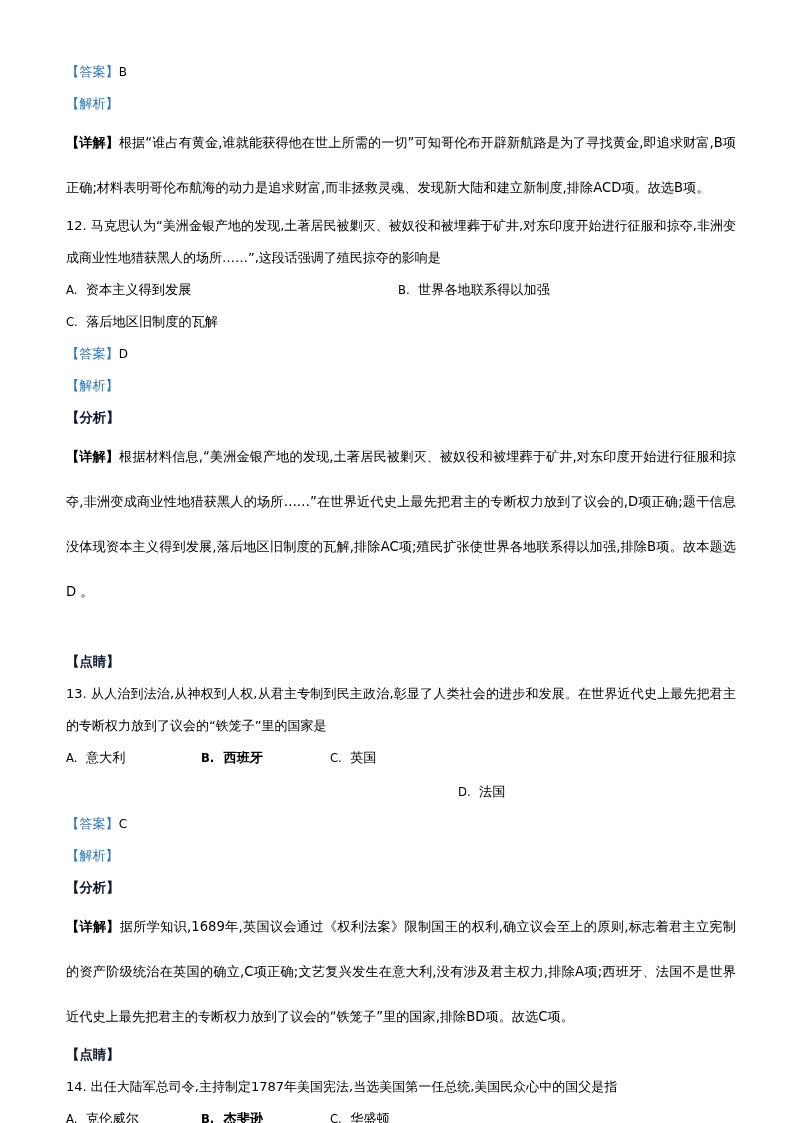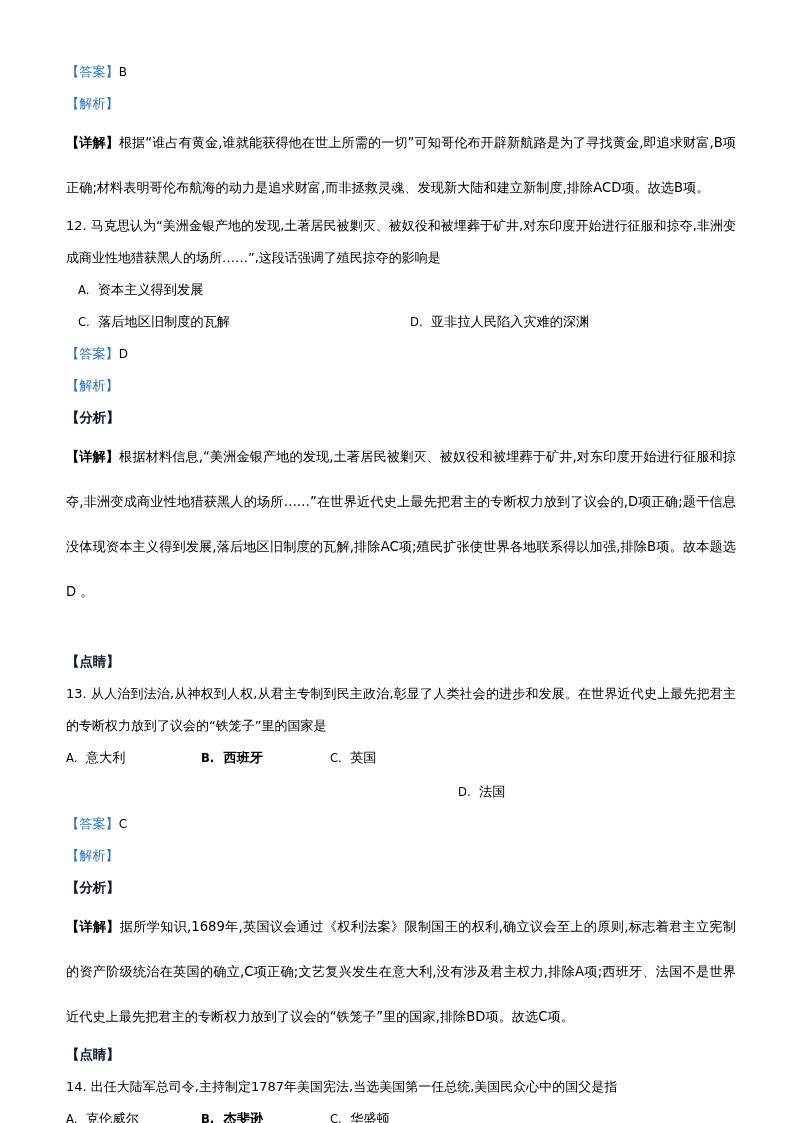--- a/index.html
+++ b/index.html
@@ -69,21 +69,20 @@
     text-justify: inter-character;
     word-break: break-all;
     margin: 0;
   }
 
   
   .opts2 {
     display: flex;
     line-height: 32px;
     font-size: 13.2px;
-    margin-left: 12px;
   }
   .opts2 .col {
     flex: 0 0 332px;
   }
 
   
   .opts4 {
     display: flex;
     line-height: 32px;
     font-size: 13.2px;
@@ -115,25 +114,25 @@
     <div class="marker-blue"><span>【答案】</span><span class="val">B</span></div>
 
     <div class="marker-blue">【解析】</div>
 
     <p class="para"><span class="lead">【详解】</span><span>根据“谁占有黄金,谁就能获得他在世上所需的一切”可知哥伦布开辟新航路是为了寻找黄金,即追求财富,B项正确;材料表明哥伦布航海的动力是追求财富,而非拯救灵魂、发现新大陆和建立新制度,排除ACD项。故选B项。</span></p>
 
     <p class="stem"><span>12.</span><span>&nbsp;</span><span>马克思认为“美洲金银产地的发现,土著居民被剿灭、被奴役和被埋葬于矿井,对东印度开始进行征服和掠夺,非洲变成商业性地猎获黑人的场所……”,这段话强调了殖民掠夺的影响是</span></p>
 
     <div class="opts2">
       <div class="col"><span class="opt-letter">A.</span><span>&nbsp;&nbsp;</span><span class="opt-text">资本主义得到发展</span></div>
+      <div class="col"><span class="opt-letter">B.</span><span>&nbsp;&nbsp;</span><span class="opt-text">世界各地联系得以加强</span></div>
     </div>
 
     <div class="opts2">
       <div class="col"><span class="opt-letter">C.</span><span>&nbsp;&nbsp;</span><span class="opt-text">落后地区旧制度的瓦解</span></div>
-      <div class="col"><span class="opt-letter">D.</span><span>&nbsp;&nbsp;</span><span class="opt-text">亚非拉人民陷入灾难的深渊</span></div>
     </div>
 
     <div class="marker-blue"><span>【答案】</span><span class="val">D</span></div>
 
     <div class="marker-blue">【解析】</div>
 
     <div class="marker-black">【分析】</div>
 
     <p class="para"><span class="lead">【详解】</span><span>根据材料信息,“美洲金银产地的发现,土著居民被剿灭、被奴役和被埋葬于矿井,对东印度开始进行征服和掠夺,非洲变成商业性地猎获黑人的场所……”在世界近代史上最先把君主的专断权力放到了议会的,D项正确;题干信息没体现资本主义得到发展,落后地区旧制度的瓦解,排除AC项;殖民扩张使世界各地联系得以加强,排除B项。故本题选D 。</span></p>
 

